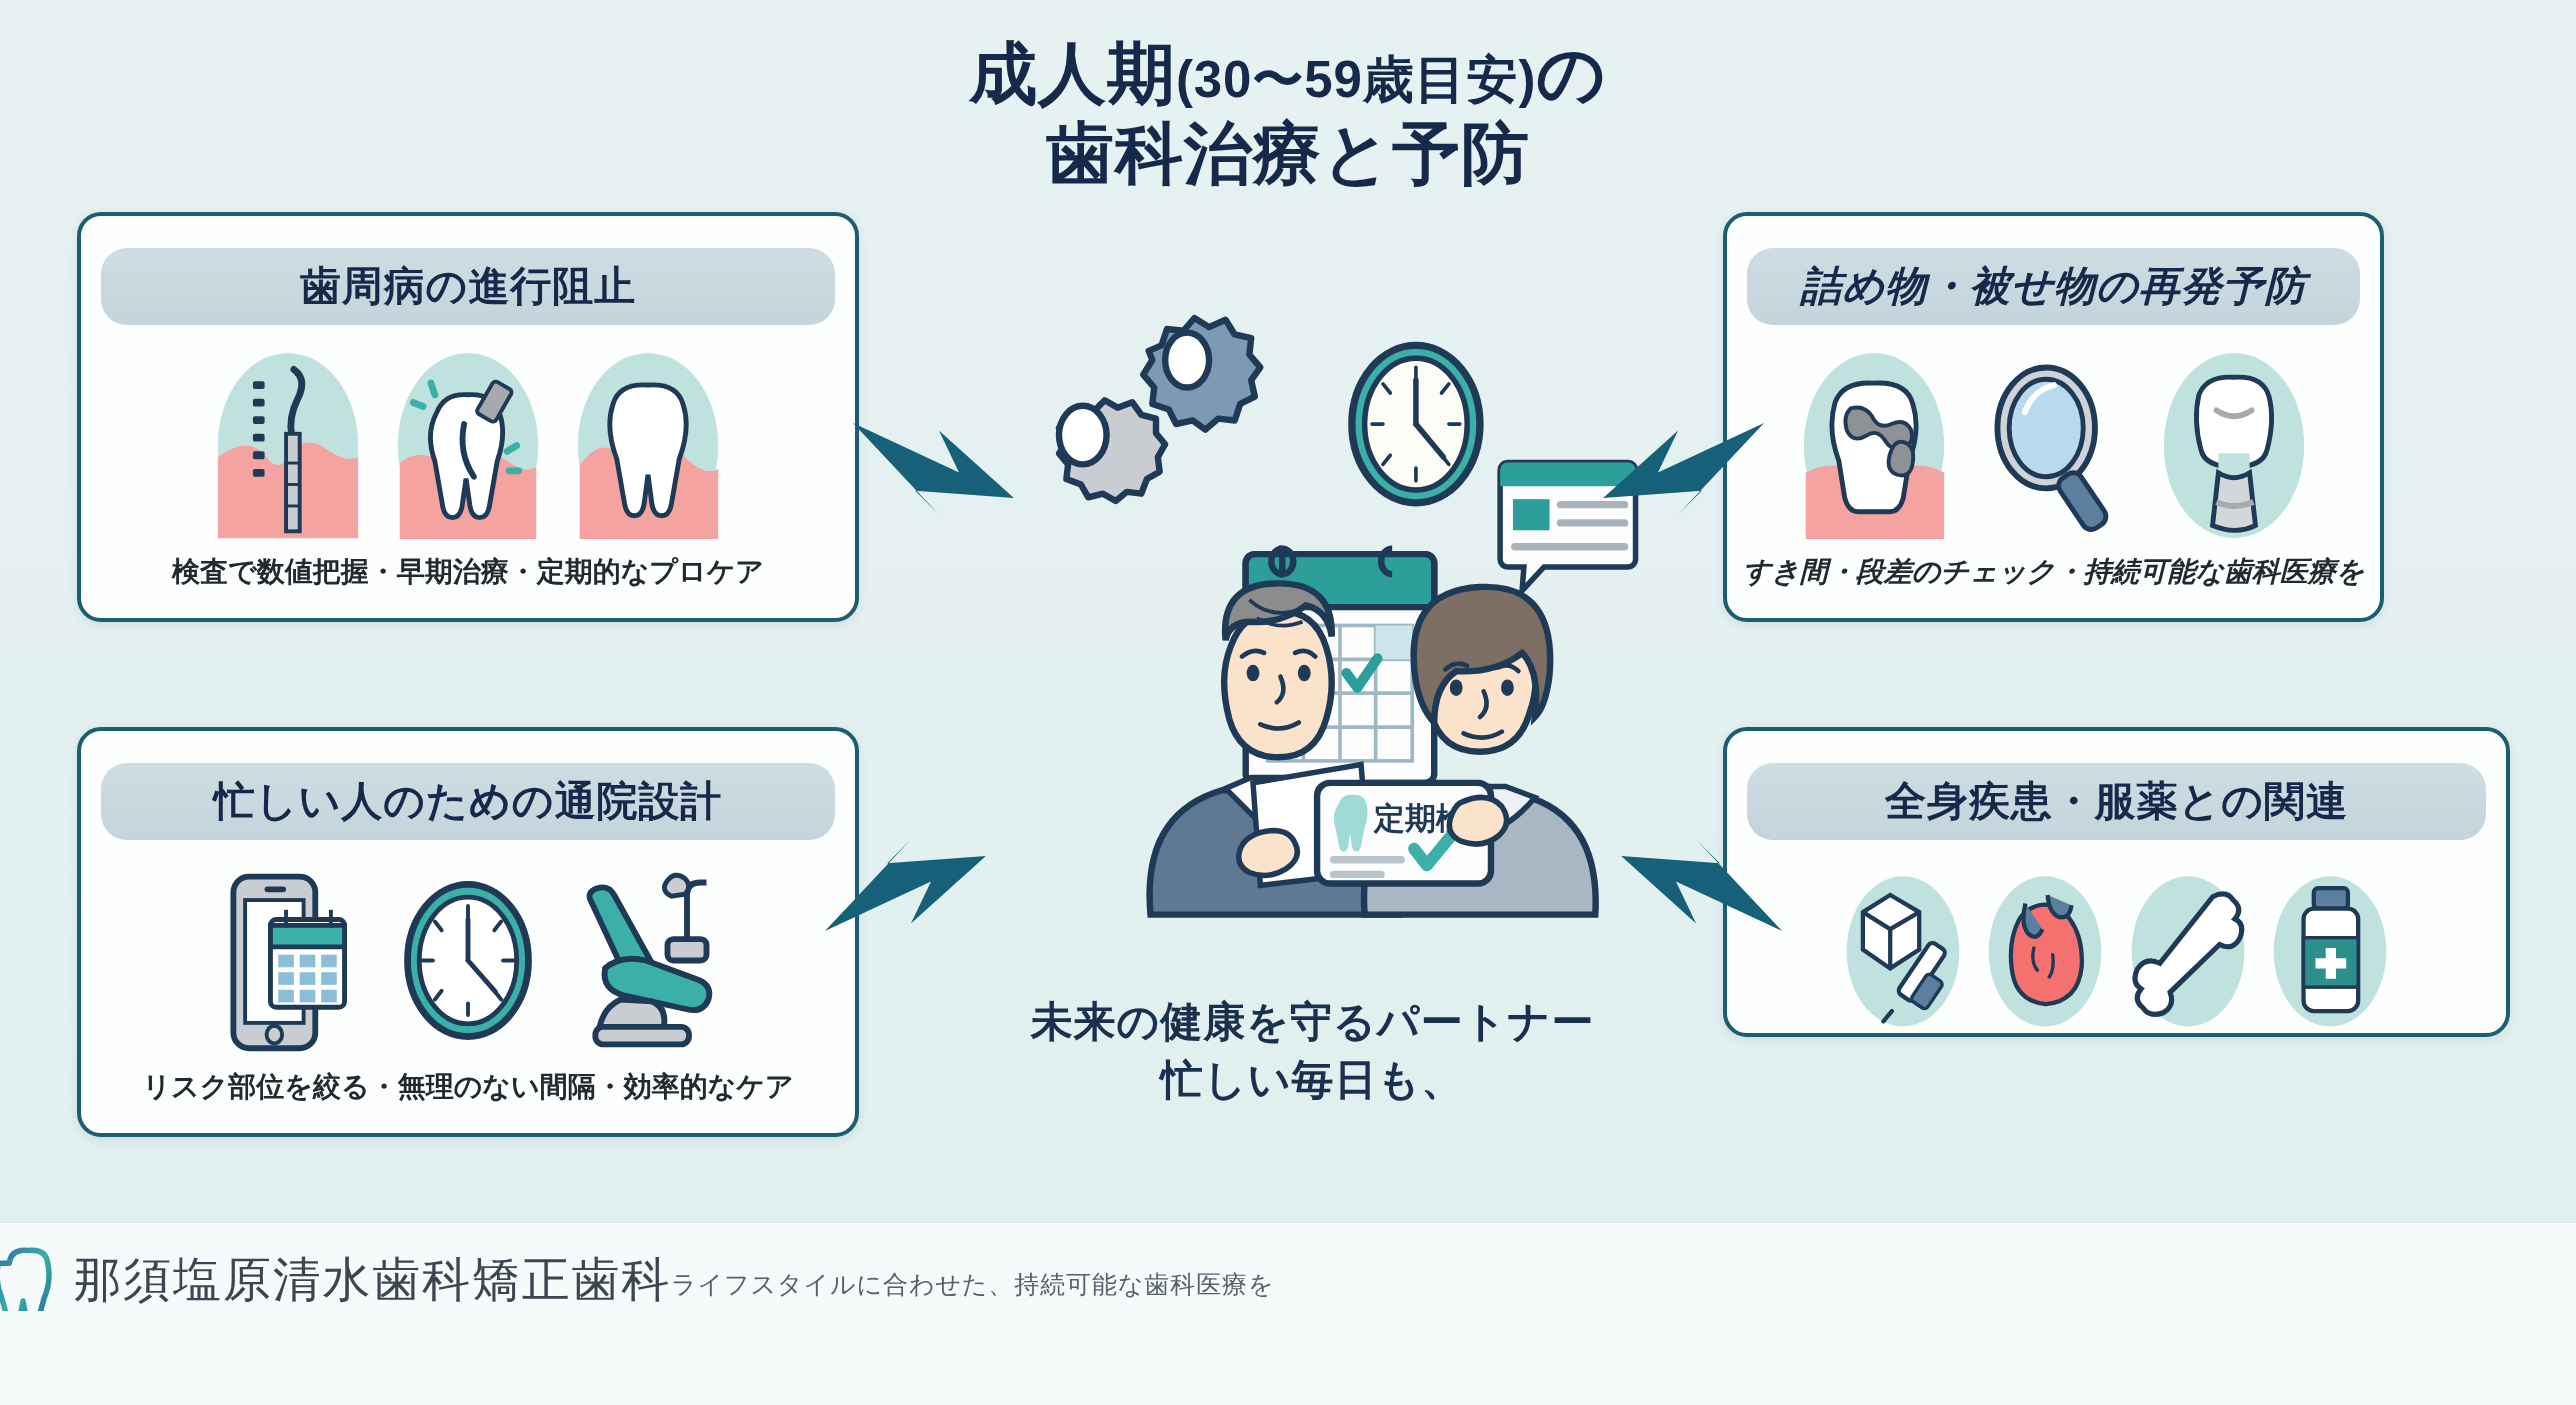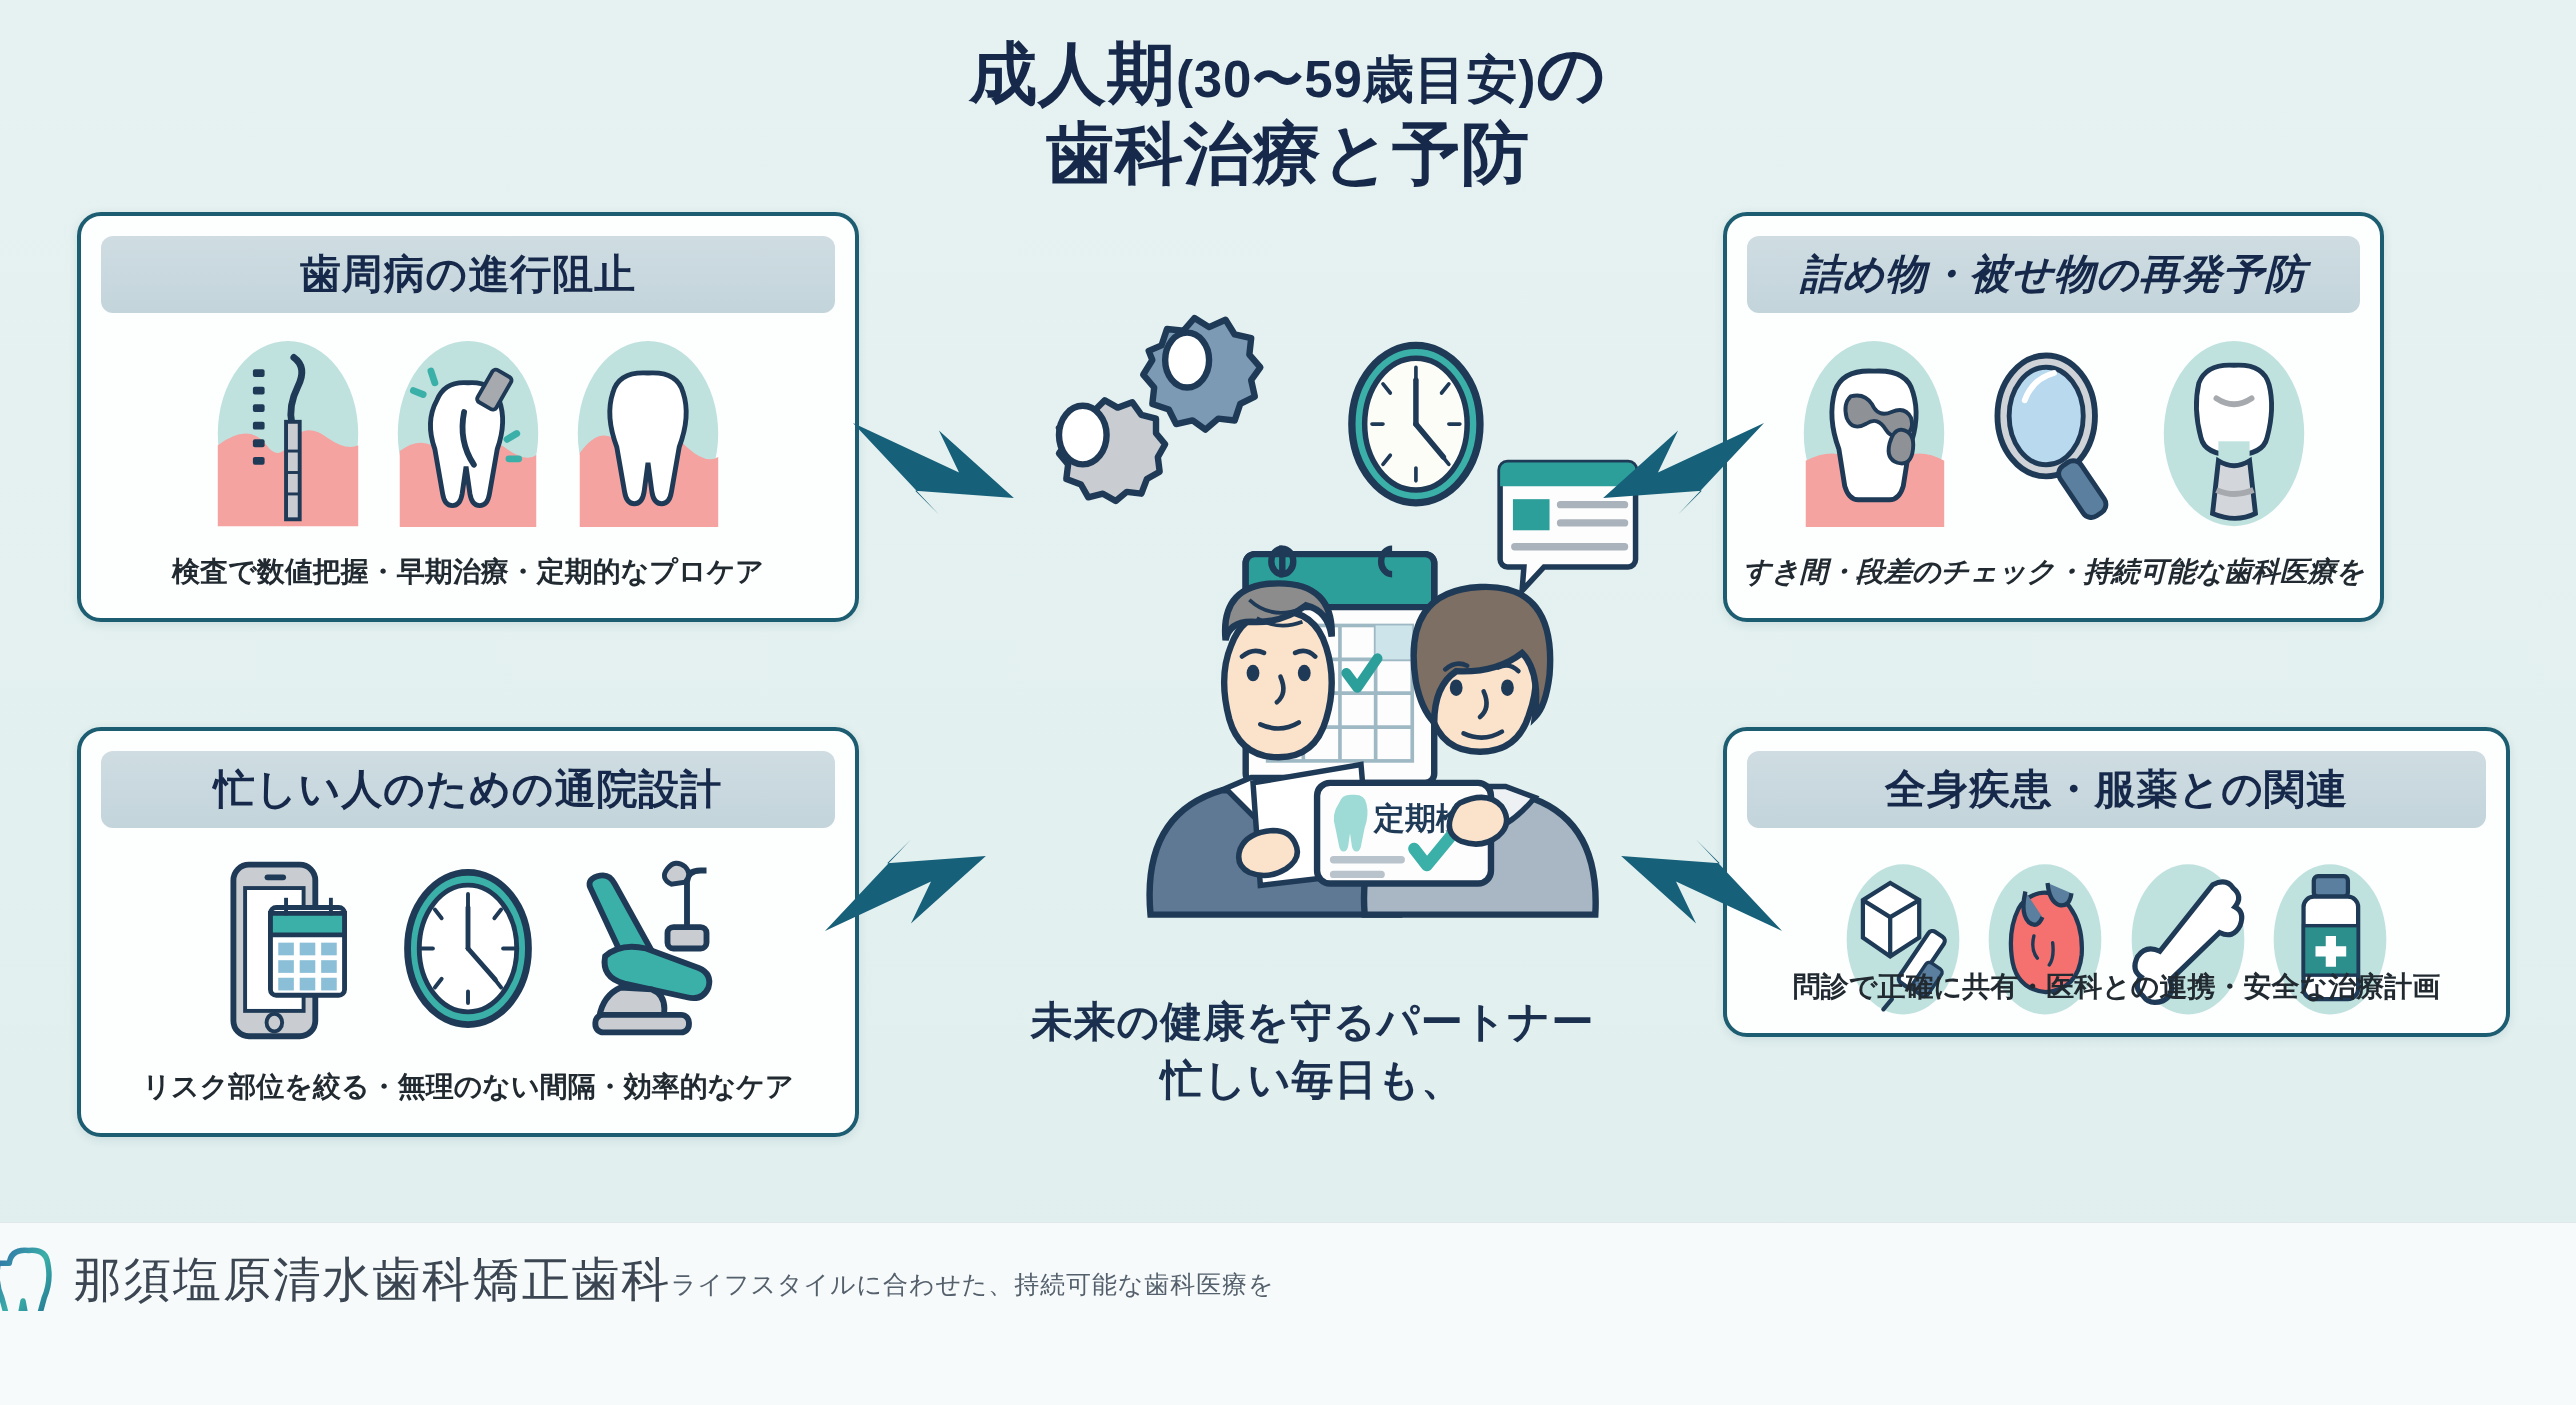--- a/index.html
+++ b/index.html
@@ -27,21 +27,21 @@
   .title-l1 { font-size:68px; font-weight:bold; color:#16294a; letter-spacing:0.9px; line-height:1.18; white-space:nowrap;}
   .title-l1 .paren { font-size:51px; }
   .title-l2 { font-size:68px; font-weight:bold; color:#16294a; letter-spacing:0.9px; line-height:1.18; white-space:nowrap;}
 
   
   .card {
     position:absolute; background:#fdfefe; border:4.6px solid #1d5d72; border-radius:24px;
     box-shadow:0 2.7px 9.1px rgba(20,60,80,.10); overflow:hidden;
   }
   .card-head {
-    margin:20px 20px 0 20px; height:77px; border-radius:12px;
+    margin:32px 20px 0 20px; height:77px; border-radius:26px;
     background:linear-gradient(180deg,#cfdde2 0%,#c3d4db 100%);
     display:flex; align-items:center; justify-content:center;
   }
   .card-head span { font-size:41px; font-weight:bold; color:#16294a; letter-spacing:0.9px; white-space:nowrap;}
   .icon-row { display:flex; align-items:center; justify-content:center; gap:24px; margin-top:24px; }
   .icon-row.four { gap:14.6px; }
   .icon-blob { width:156px; height:192px; display:flex; align-items:center; justify-content:center; }
   .icon-blob.sm { width:128px; height:174px; }
   .card-cap {
     position:absolute; left:0; right:0; bottom:27.4px; text-align:center;
@@ -264,21 +264,20 @@
       <div class="icon-blob sm">
         <svg viewBox="0 0 150 200">
             <ellipse cx="75" cy="100" rx="66" ry="88" fill="#bfe2df"></ellipse>
           <rect x="56" y="26" width="40" height="24" rx="5" fill="#5b7f9e" stroke="#1f3a56" stroke-width="5"></rect>
           <rect x="44" y="50" width="64" height="120" rx="12" fill="#fff" stroke="#1f3a56" stroke-width="5"></rect>
           <rect x="44" y="84" width="64" height="58" fill="#2d8f8c" stroke="#1f3a56" stroke-width="4"></rect>
           <path d="M70 96 h12 v12 h12 v12 h-12 v12 h-12 v-12 h-12 v-12 h12z" fill="#fff"></path>
         </svg>
       </div>
     </div>
-    <div class="card-cap">問診で正確に共有・医科との連携・安全な治療計画</div>
   </div>
 
   <div class="arrow" id="arrow-tl">
     <svg width="174" height="128" viewBox="0 0 190 140">
         <path d="M2 22 L118 76 L96 30 L178 104 L70 96 L96 122 Z" fill="#17607a"></path>
       </svg>
   </div>
   <div class="arrow" id="arrow-tr">
     <svg width="174" height="128" viewBox="0 0 190 140">
         <path d="M188 22 L72 76 L94 30 L12 104 L120 96 L94 122 Z" fill="#17607a"></path>

